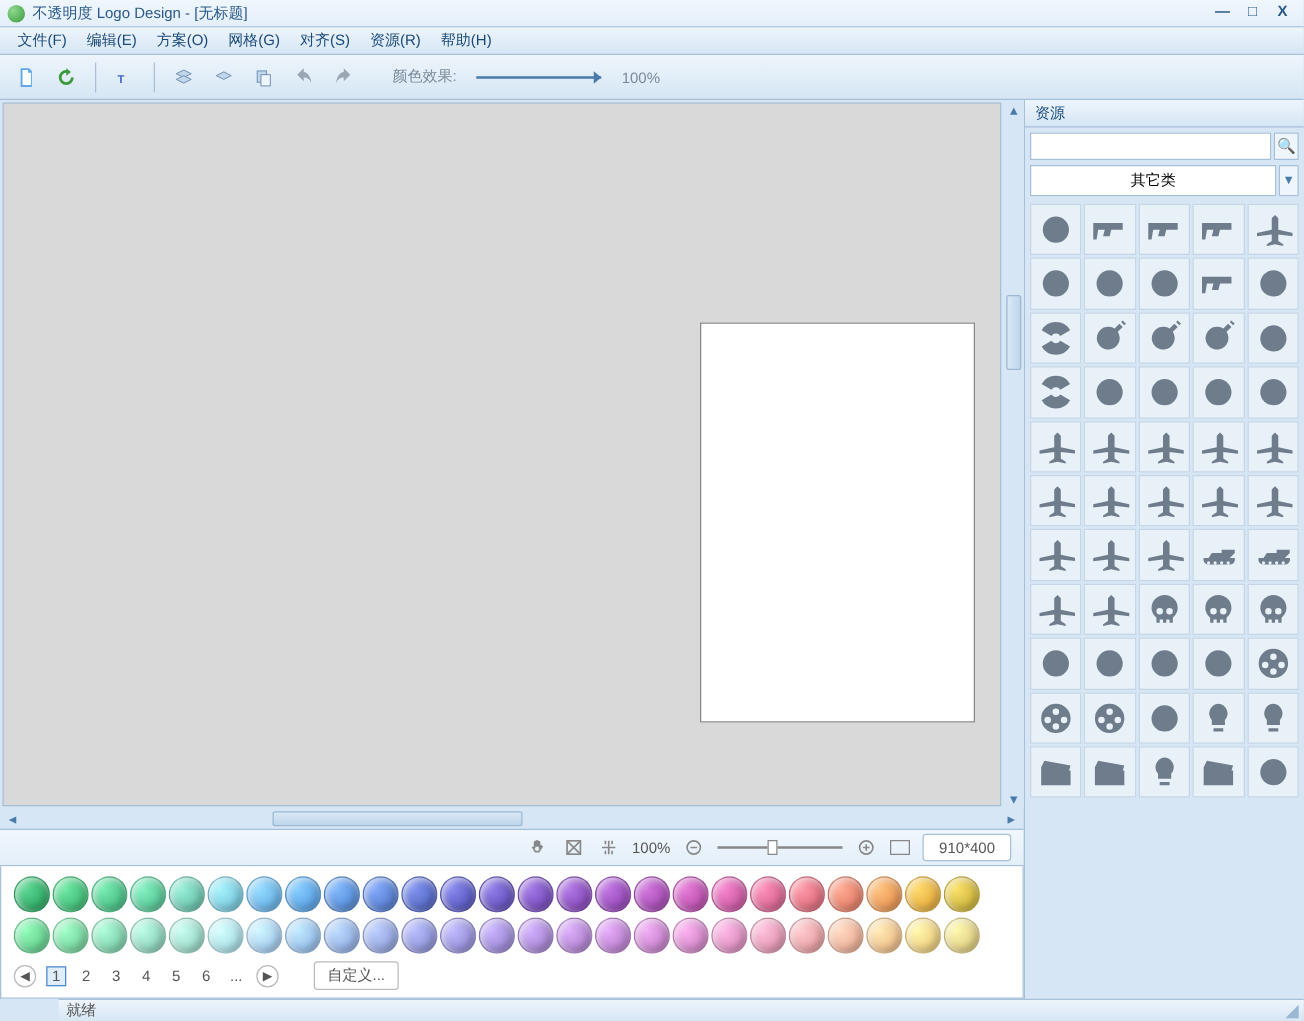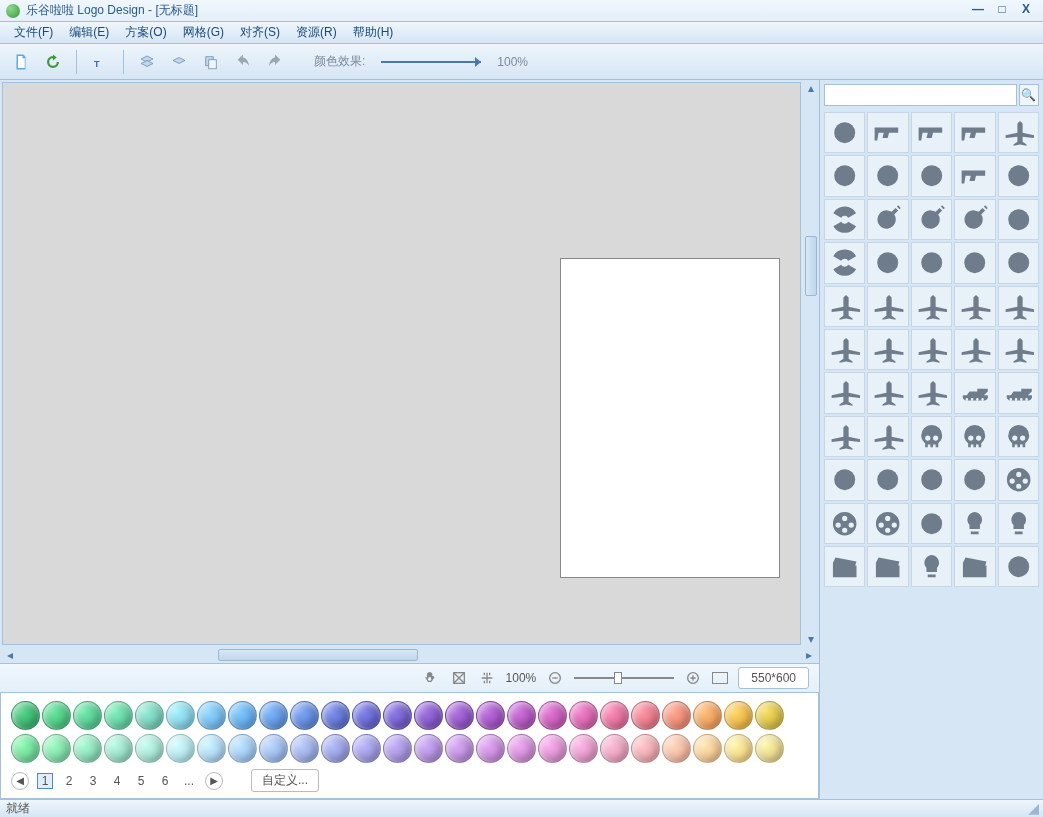--- a/index.html
+++ b/index.html
@@ -72,32 +72,32 @@
 .sidebar .category-row { display: flex; padding: 0 4px 4px 4px; gap: 2px; }
 .sidebar .category-row .cat-sel { flex: 1; border: 1px solid #a6c0da; background: #fff; padding: 3px 6px; text-align: center; cursor: pointer; }
 .sidebar .category-row .cat-dd { width: 16px; border: 1px solid #a6c0da; background: #eef5fb; display: flex; align-items: center; justify-content: center; cursor: pointer; color: #4a7aaa; font-size: 10px; }
 
 .resource-grid { flex: 1; overflow-y: auto; padding: 2px 4px; display: grid; grid-template-columns: repeat(5, 1fr); gap: 2px; align-content: start; }
 .res-cell { aspect-ratio: 1; background: #e8f0f8; border: 1px solid #c6d6e6; display: flex; align-items: center; justify-content: center; cursor: pointer; padding: 4px; }
 .res-cell svg { width: 100%; height: 100%; }
 .res-cell .ph { fill: #6e7c8c; }
 
 
-.statusbar { height: 18px; background: linear-gradient(#eef5fb, #d6e6f5); border-top: 1px solid #a6c0da; display: flex; align-items: flex-start; padding: 0 6px; color: #555; }
+.statusbar { height: 18px; background: linear-gradient(#eef5fb, #d6e6f5); border-top: 1px solid #a6c0da; display: flex; align-items: flex-start; padding: 0 6px; color: #555; margin-left: 47px; }
 .statusbar .grip { margin-left: auto; color: #9ab8d4; font-size: 14px; letter-spacing: -2px; }
 
 
 .ico { width: 18px; height: 18px; }
 </style>
 </head>
 <body>
 
 <div class="titlebar">
   <div class="app-icon"></div>
-  <div class="title-text">乐谷啦啦 Logo Design - [无标题]</div>
+  <div class="title-text">不透明度 Logo Design - [无标题]</div>
   <div class="win-btn">—</div>
   <div class="win-btn">□</div>
   <div class="win-btn">X</div>
 </div>
 
 <div class="menubar">
   <div class="menu-item">文件(F)</div>
   <div class="menu-item">编辑(E)</div>
   <div class="menu-item">方案(O)</div>
   <div class="menu-item">网格(G)</div>
@@ -205,21 +205,21 @@
       <div class="zslider">
           <div class="knob"></div>
         </div>
       <div class="zbtn">
           <svg viewBox="0 0 24 24" width="16" height="16">
             <circle cx="12" cy="12" r="8" fill="none" stroke="#888" stroke-width="2"></circle>
             <path stroke="#888" stroke-width="2" d="M8 12h8M12 8v8"></path>
           </svg>
         </div>
       <div class="rect-ico"></div>
-      <div class="size-box">550*600</div>
+      <div class="size-box">910*400</div>
     </div>
 
 
     <div class="color-panel">
       <div class="swatch-row" id="swatch-row-1">
           <div class="swatch" style="background: radial-gradient(circle at 33% 33%, rgb(93, 216, 146), rgb(53, 176, 106) 60%, rgb(33, 156, 86));"></div>
           <div class="swatch" style="background: radial-gradient(circle at 33% 33%, rgb(111, 234, 164), rgb(71, 194, 124) 60%, rgb(51, 174, 104));"></div>
           <div class="swatch" style="background: radial-gradient(circle at 33% 33%, rgb(119, 237, 179), rgb(79, 197, 139) 60%, rgb(59, 177, 119));"></div>
           <div class="swatch" style="background: radial-gradient(circle at 33% 33%, rgb(133, 243, 195), rgb(93, 203, 155) 60%, rgb(73, 183, 135));"></div>
           <div class="swatch" style="background: radial-gradient(circle at 33% 33%, rgb(154, 241, 219), rgb(114, 201, 179) 60%, rgb(94, 181, 159));"></div>
@@ -280,23 +280,28 @@
         <div class="pnum">5</div>
         <div class="pnum">6</div>
         <div class="pnum">...</div>
         <div class="pbtn">▶</div>
         <div class="custom-btn">自定义...</div>
       </div>
     </div>
   </div>
 
   <div class="sidebar">
+    <div class="panel-head">资源</div>
     <div class="search-row">
       <input type="text" placeholder="" style="">
       <div class="sbtn">🔍</div>
+    </div>
+    <div class="category-row">
+      <div class="cat-sel">其它类</div>
+      <div class="cat-dd">▼</div>
     </div>
     <div class="resource-grid" id="resource-grid">
         <div class="res-cell">
           <svg viewBox="0 0 24 24">
             <circle class="ph" cx="12" cy="12" r="8"></circle>
           </svg>
         </div>
         <div class="res-cell">
           <svg viewBox="0 0 24 24">
             <path class="ph" d="M2 8h18v4h-7l-1 4H8l1-4H5l-1 6H2z"></path>

